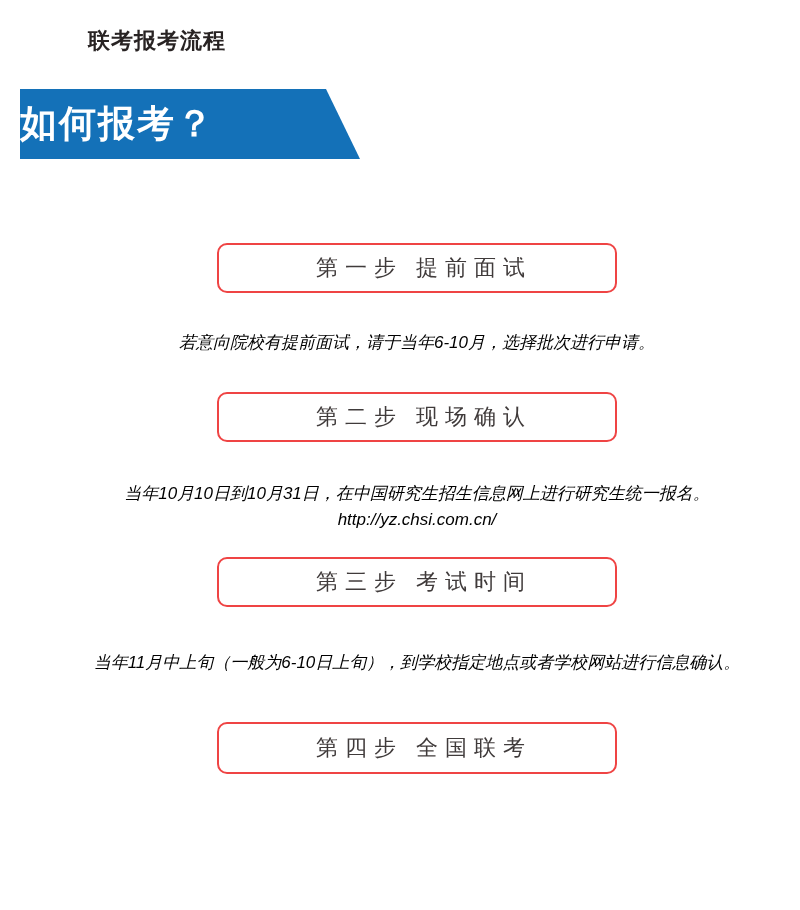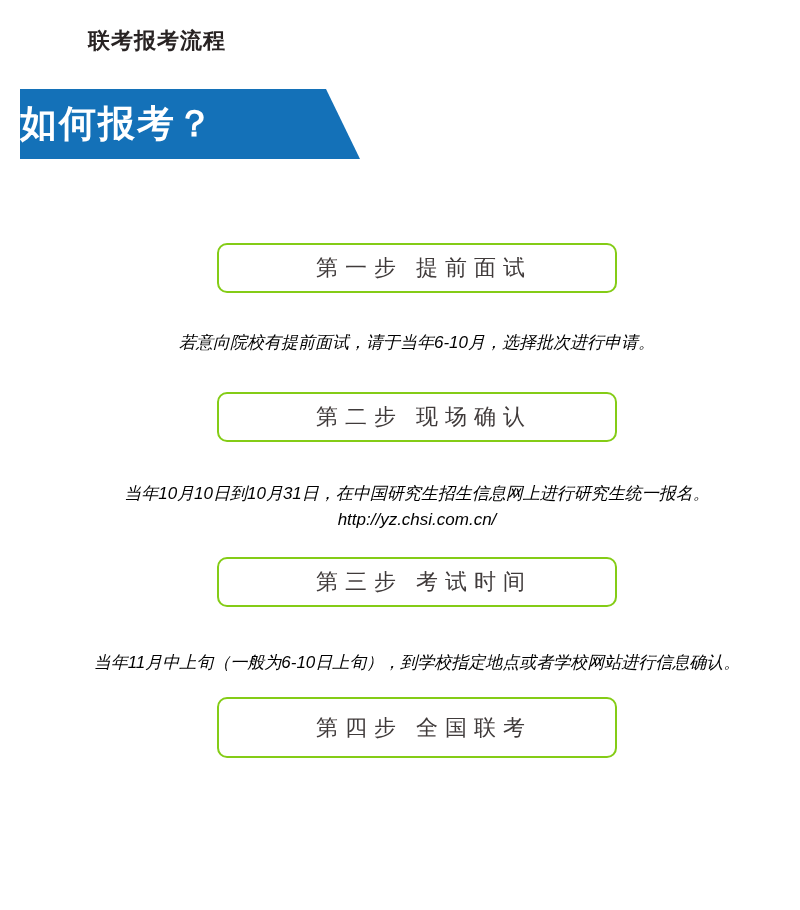--- a/index.html
+++ b/index.html
@@ -44,36 +44,36 @@
     font-weight: bold;
     letter-spacing: 2px;
     white-space: nowrap;
   }
   .step-box {
     position: absolute;
     left: 217px;
     width: 400px;
     height: 50px;
     box-sizing: border-box;
-    border: 2px solid #84cc16;
+    border: 2px solid #ef4444;
     border-radius: 10px;
     background: #ffffff;
     display: flex;
     align-items: center;
     justify-content: center;
     font-size: 22px;
     letter-spacing: 7px;
     padding-left: 14px; 
     color: #403b3b;
     white-space: nowrap;
   }
   .step1 { top: 243px; }
   .step2 { top: 392px; }
   .step3 { top: 557px; }
-  .step4 { top: 697px; height: 61px; text-align: center; }
+  .step4 { top: 722px; height: 52px; text-align: center; }
   .row {
     position: absolute;
     left: 34px;
     width: 766px;
     text-align: center;
     font-size: 17px;
     line-height: 26px;
     color: #000000;
     white-space: nowrap;
     font-style: italic;

